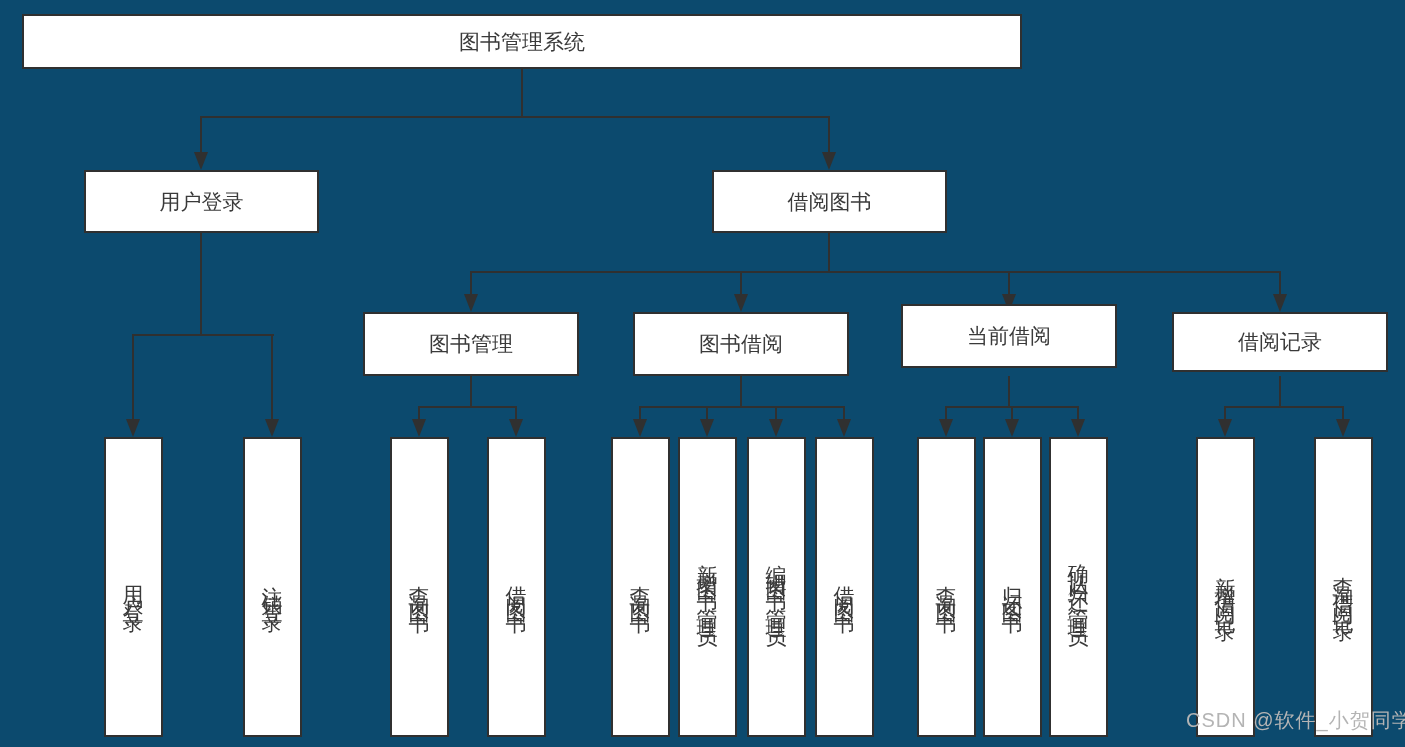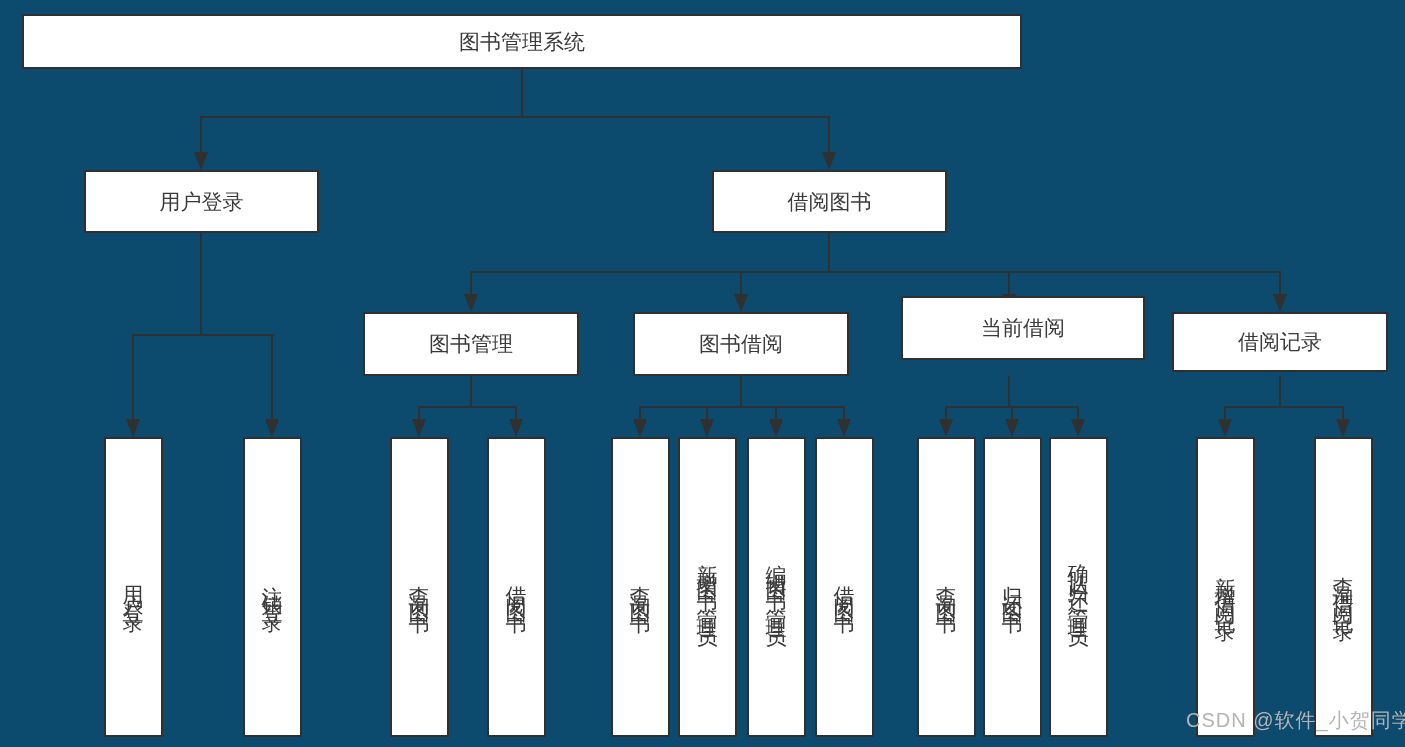--- a/index.html
+++ b/index.html
@@ -86,21 +86,21 @@
   <div class="drop" style="left:734px; top:271px; height:41px;"></div>
   <div class="drop" style="left:1002px; top:271px; height:41px;"></div>
   <div class="drop" style="left:1273px; top:271px; height:41px;"></div>
 
   <div class="node" style="left:363px; top:312px; width:216px; height:64px;">
     <span>图书管理</span>
   </div>
   <div class="node" style="left:633px; top:312px; width:216px; height:64px;">
     <span>图书借阅</span>
   </div>
-  <div class="node" style="left:901px; top:296px; width:244px; height:64px;">
+  <div class="node" style="left:901px; top:304px; width:216px; height:64px;">
     <span>当前借阅</span>
   </div>
   <div class="node" style="left:1172px; top:312px; width:216px; height:60px;">
     <span>借阅记录</span>
   </div>
 
   <div class="vline" style="left:470px; top:376px; height:32px;"></div>
   <div class="hline" style="left:419px; top:406px; width:98px;"></div>
   <div class="drop" style="left:412px; top:406px; height:31px;"></div>
   <div class="drop" style="left:509px; top:406px; height:31px;"></div>

